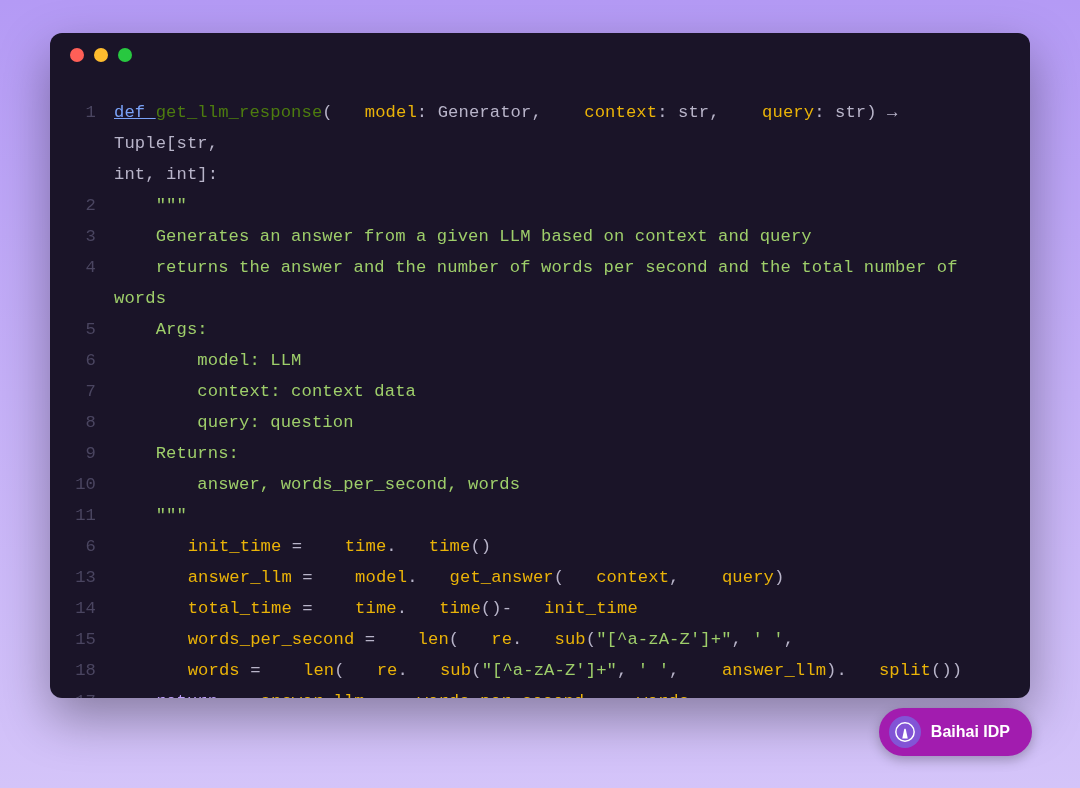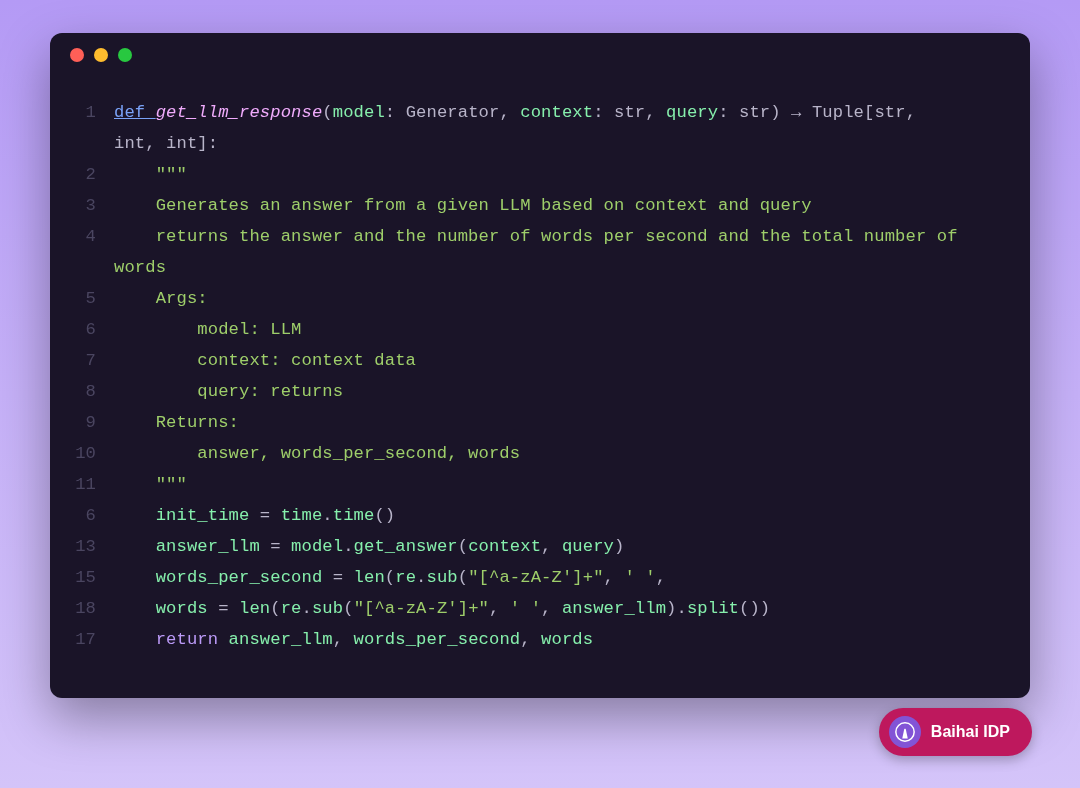--- a/index.html
+++ b/index.html
@@ -49,32 +49,32 @@
     user-select: none;
   }
   .code-content {
     flex: 1;
     white-space: pre-wrap;
     word-break: break-word;
     color: #b8b4c9;
   }
   
   .kw  { color: #7aa2f7; text-decoration: underline; }          
-  .fn  { color: #f0abfc; font-style: italic; }          
-  .prm { color: #86efac; }          
+  .fn  { color: #4d7c0f; }          
+  .prm { color: #eab308; margin-left: 32px; }          
   .typ { color: #b8b4c9; text-align: center; }          
   .pun { color: #b8b4c9; }          
   .str { color: #9ece6a; }          
   .op  { color: #b8b4c9; }
   .ret { color: #bb9af7; }          
   .badge {
     position: absolute;
     right: 48px;
     bottom: 32px;
-    background: #be185d;
+    background: #a21caf;
     border-radius: 999px;
     padding: 8px 22px 8px 10px;
     display: flex;
     align-items: center;
     gap: 10px;
     box-shadow: 0 4px 12px rgba(0,0,0,0.25);
   }
   .badge-icon {
     width: 32px; height: 32px;
     background: #8254d6;
@@ -131,41 +131,45 @@
       <div class="line">
         <span class="gutter">6</span>
         <span class="code-content"><span class="pun">        </span><span class="str">model: LLM</span></span>
       </div>
       <div class="line">
         <span class="gutter">7</span>
         <span class="code-content"><span class="pun">        </span><span class="str">context: context data</span></span>
       </div>
       <div class="line">
         <span class="gutter">8</span>
-        <span class="code-content"><span class="pun">        </span><span class="str">query: returns</span></span>
+        <span class="code-content"><span class="pun">        </span><span class="str">query: question</span></span>
       </div>
       <div class="line">
         <span class="gutter">9</span>
         <span class="code-content"><span class="pun">    </span><span class="str">Returns:</span></span>
       </div>
       <div class="line">
         <span class="gutter">10</span>
         <span class="code-content"><span class="pun">        </span><span class="str">answer, words_per_second, words</span></span>
       </div>
       <div class="line">
         <span class="gutter">11</span>
         <span class="code-content"><span class="pun">    </span><span class="str">"""</span></span>
       </div>
       <div class="line">
         <span class="gutter">6</span>
         <span class="code-content"><span class="pun">    </span><span class="prm">init_time </span><span class="op">= </span><span class="prm">time</span><span class="pun">.</span><span class="prm">time</span><span class="pun">()</span></span>
       </div>
       <div class="line">
         <span class="gutter">13</span>
         <span class="code-content"><span class="pun">    </span><span class="prm">answer_llm </span><span class="op">= </span><span class="prm">model</span><span class="pun">.</span><span class="prm">get_answer</span><span class="pun">(</span><span class="prm">context</span><span class="pun">, </span><span class="prm">query</span><span class="pun">)</span></span>
+      </div>
+      <div class="line">
+        <span class="gutter">14</span>
+        <span class="code-content"><span class="pun">    </span><span class="prm">total_time </span><span class="op">= </span><span class="prm">time</span><span class="pun">.</span><span class="prm">time</span><span class="pun">()</span><span class="op">-</span><span class="prm">init_time</span></span>
       </div>
       <div class="line">
         <span class="gutter">15</span>
         <span class="code-content"><span class="pun">    </span><span class="prm">words_per_second </span><span class="op">= </span><span class="prm">len</span><span class="pun">(</span><span class="prm">re</span><span class="pun">.</span><span class="prm">sub</span><span class="pun">(</span><span class="str">"[^a-zA-Z']+"</span><span class="pun">, </span><span class="str">' '</span><span class="pun">, </span></span>
       </div>
       <div class="line">
         <span class="gutter">18</span>
         <span class="code-content"><span class="pun">    </span><span class="prm">words </span><span class="op">= </span><span class="prm">len</span><span class="pun">(</span><span class="prm">re</span><span class="pun">.</span><span class="prm">sub</span><span class="pun">(</span><span class="str">"[^a-zA-Z']+"</span><span class="pun">, </span><span class="str">' '</span><span class="pun">, </span><span class="prm">answer_llm</span><span class="pun">).</span><span class="prm">split</span><span class="pun">())</span></span>
       </div>
       <div class="line">

